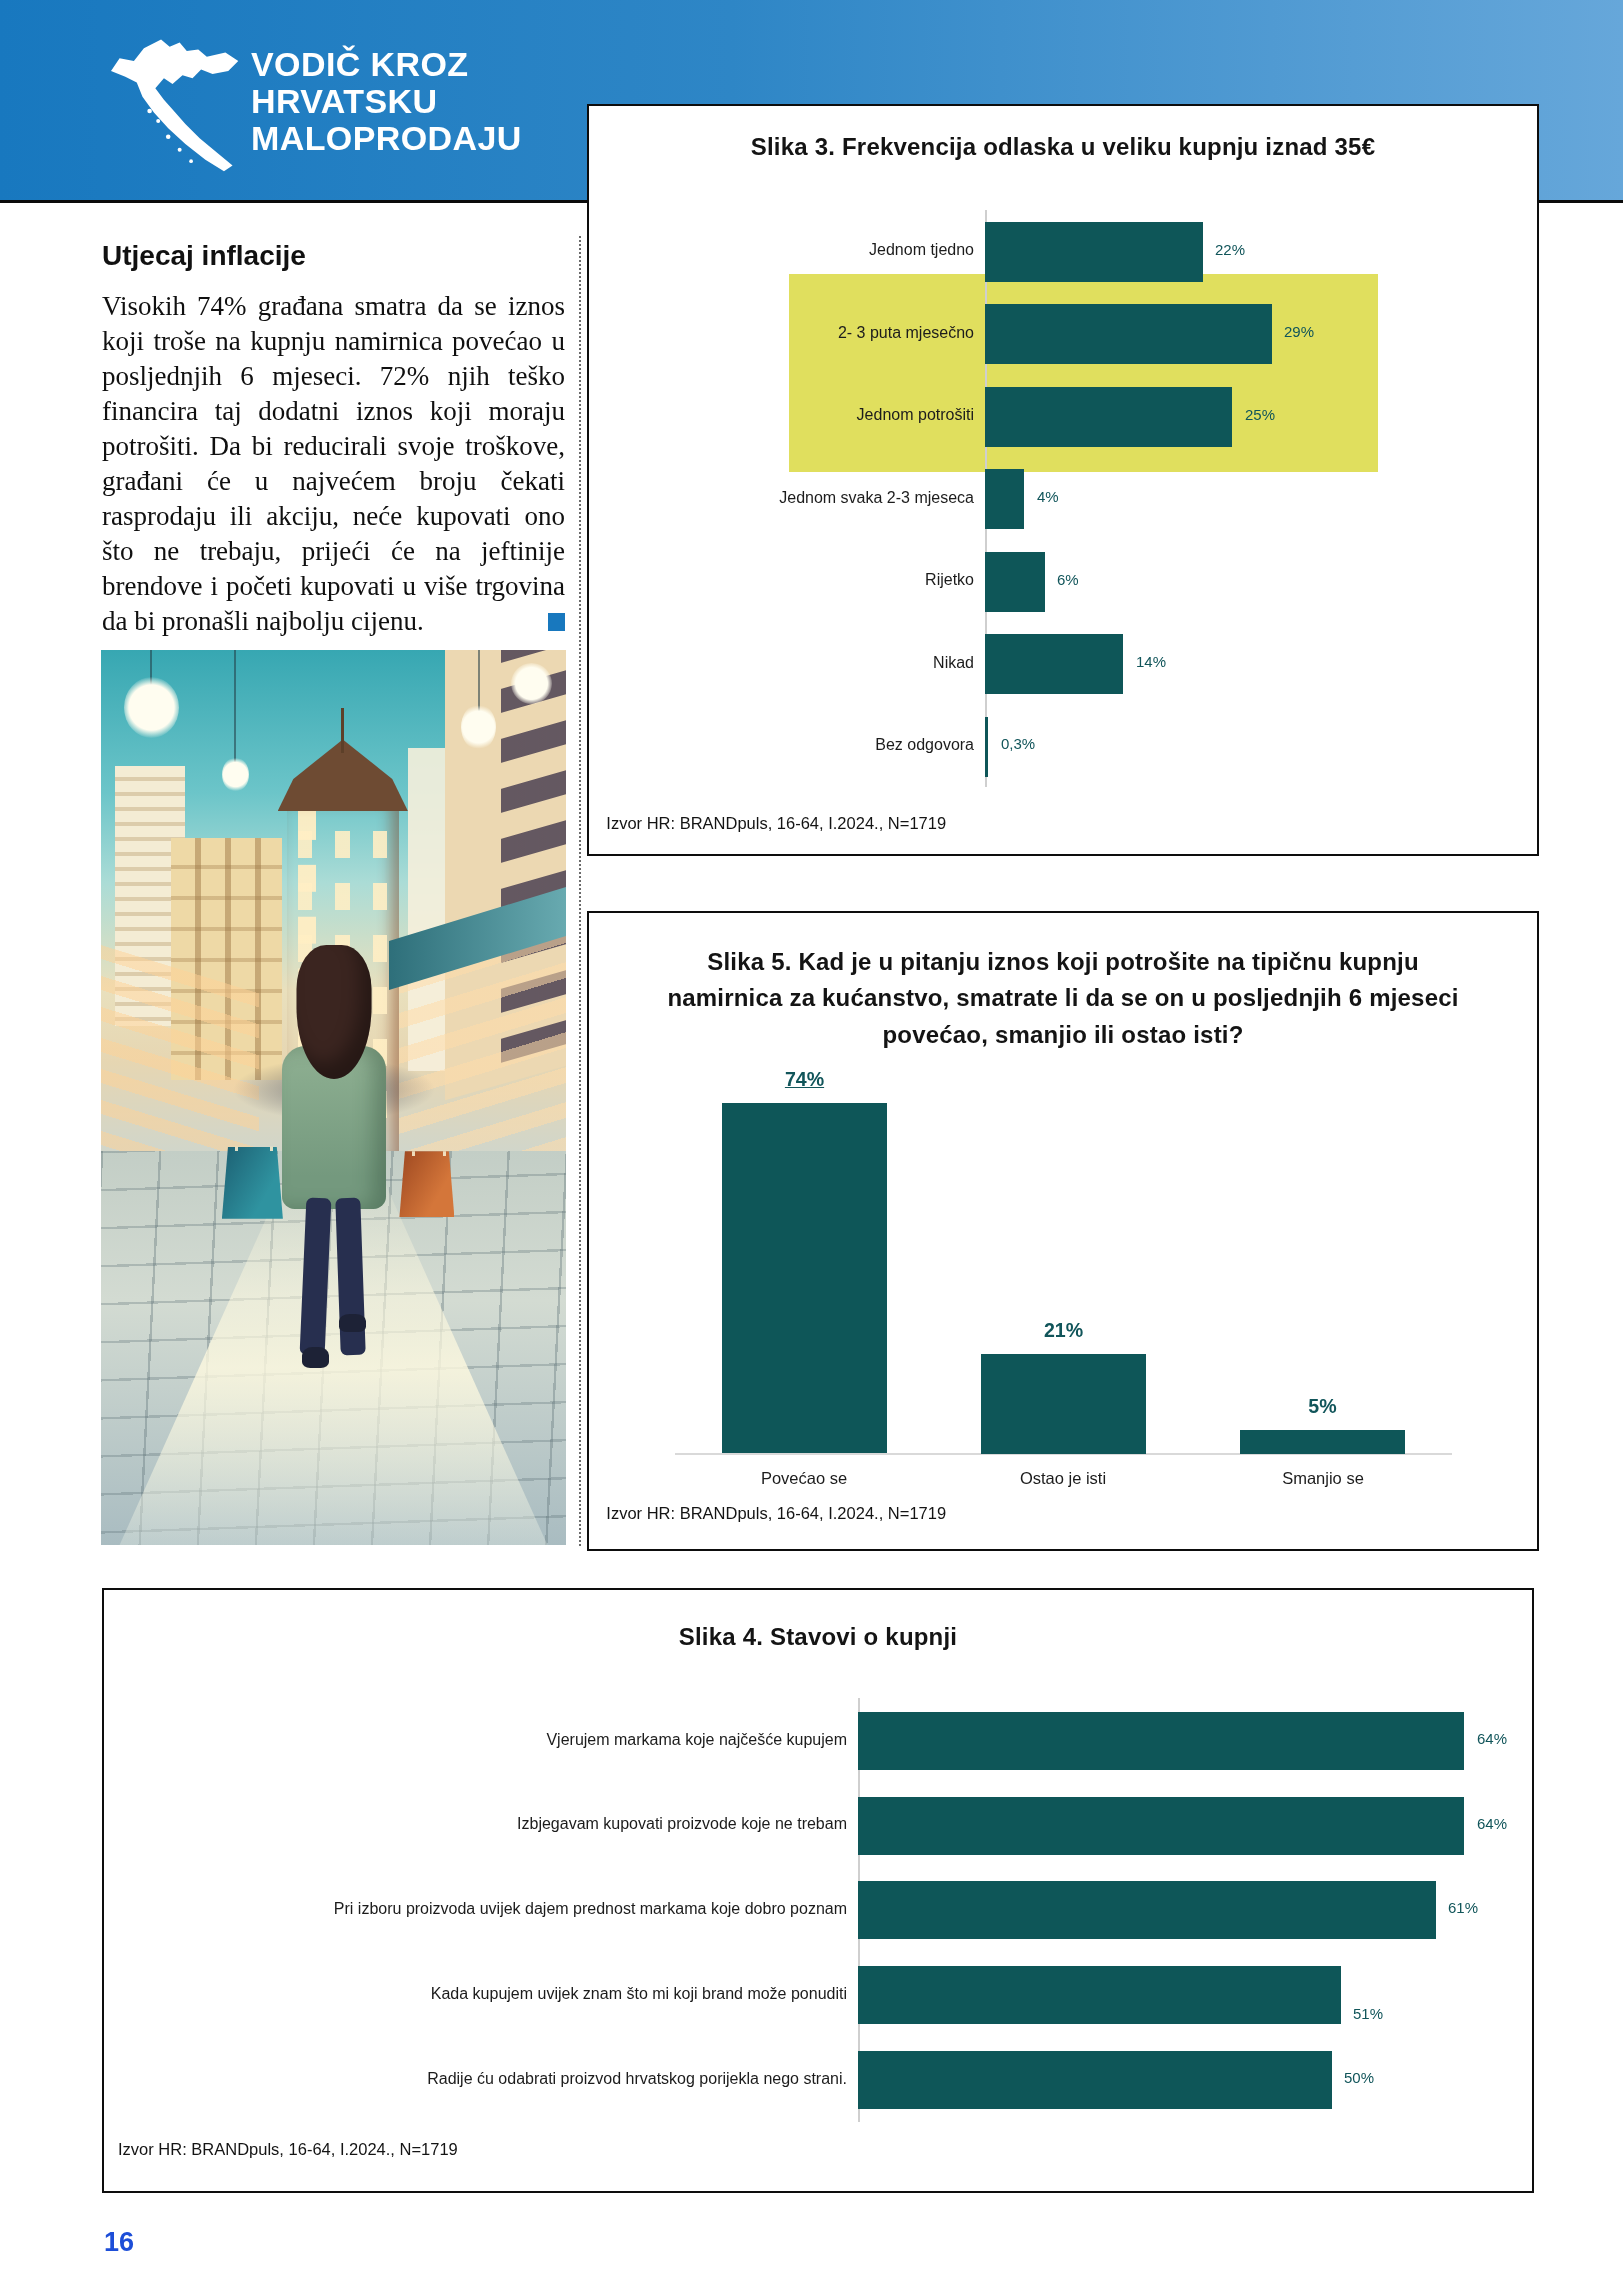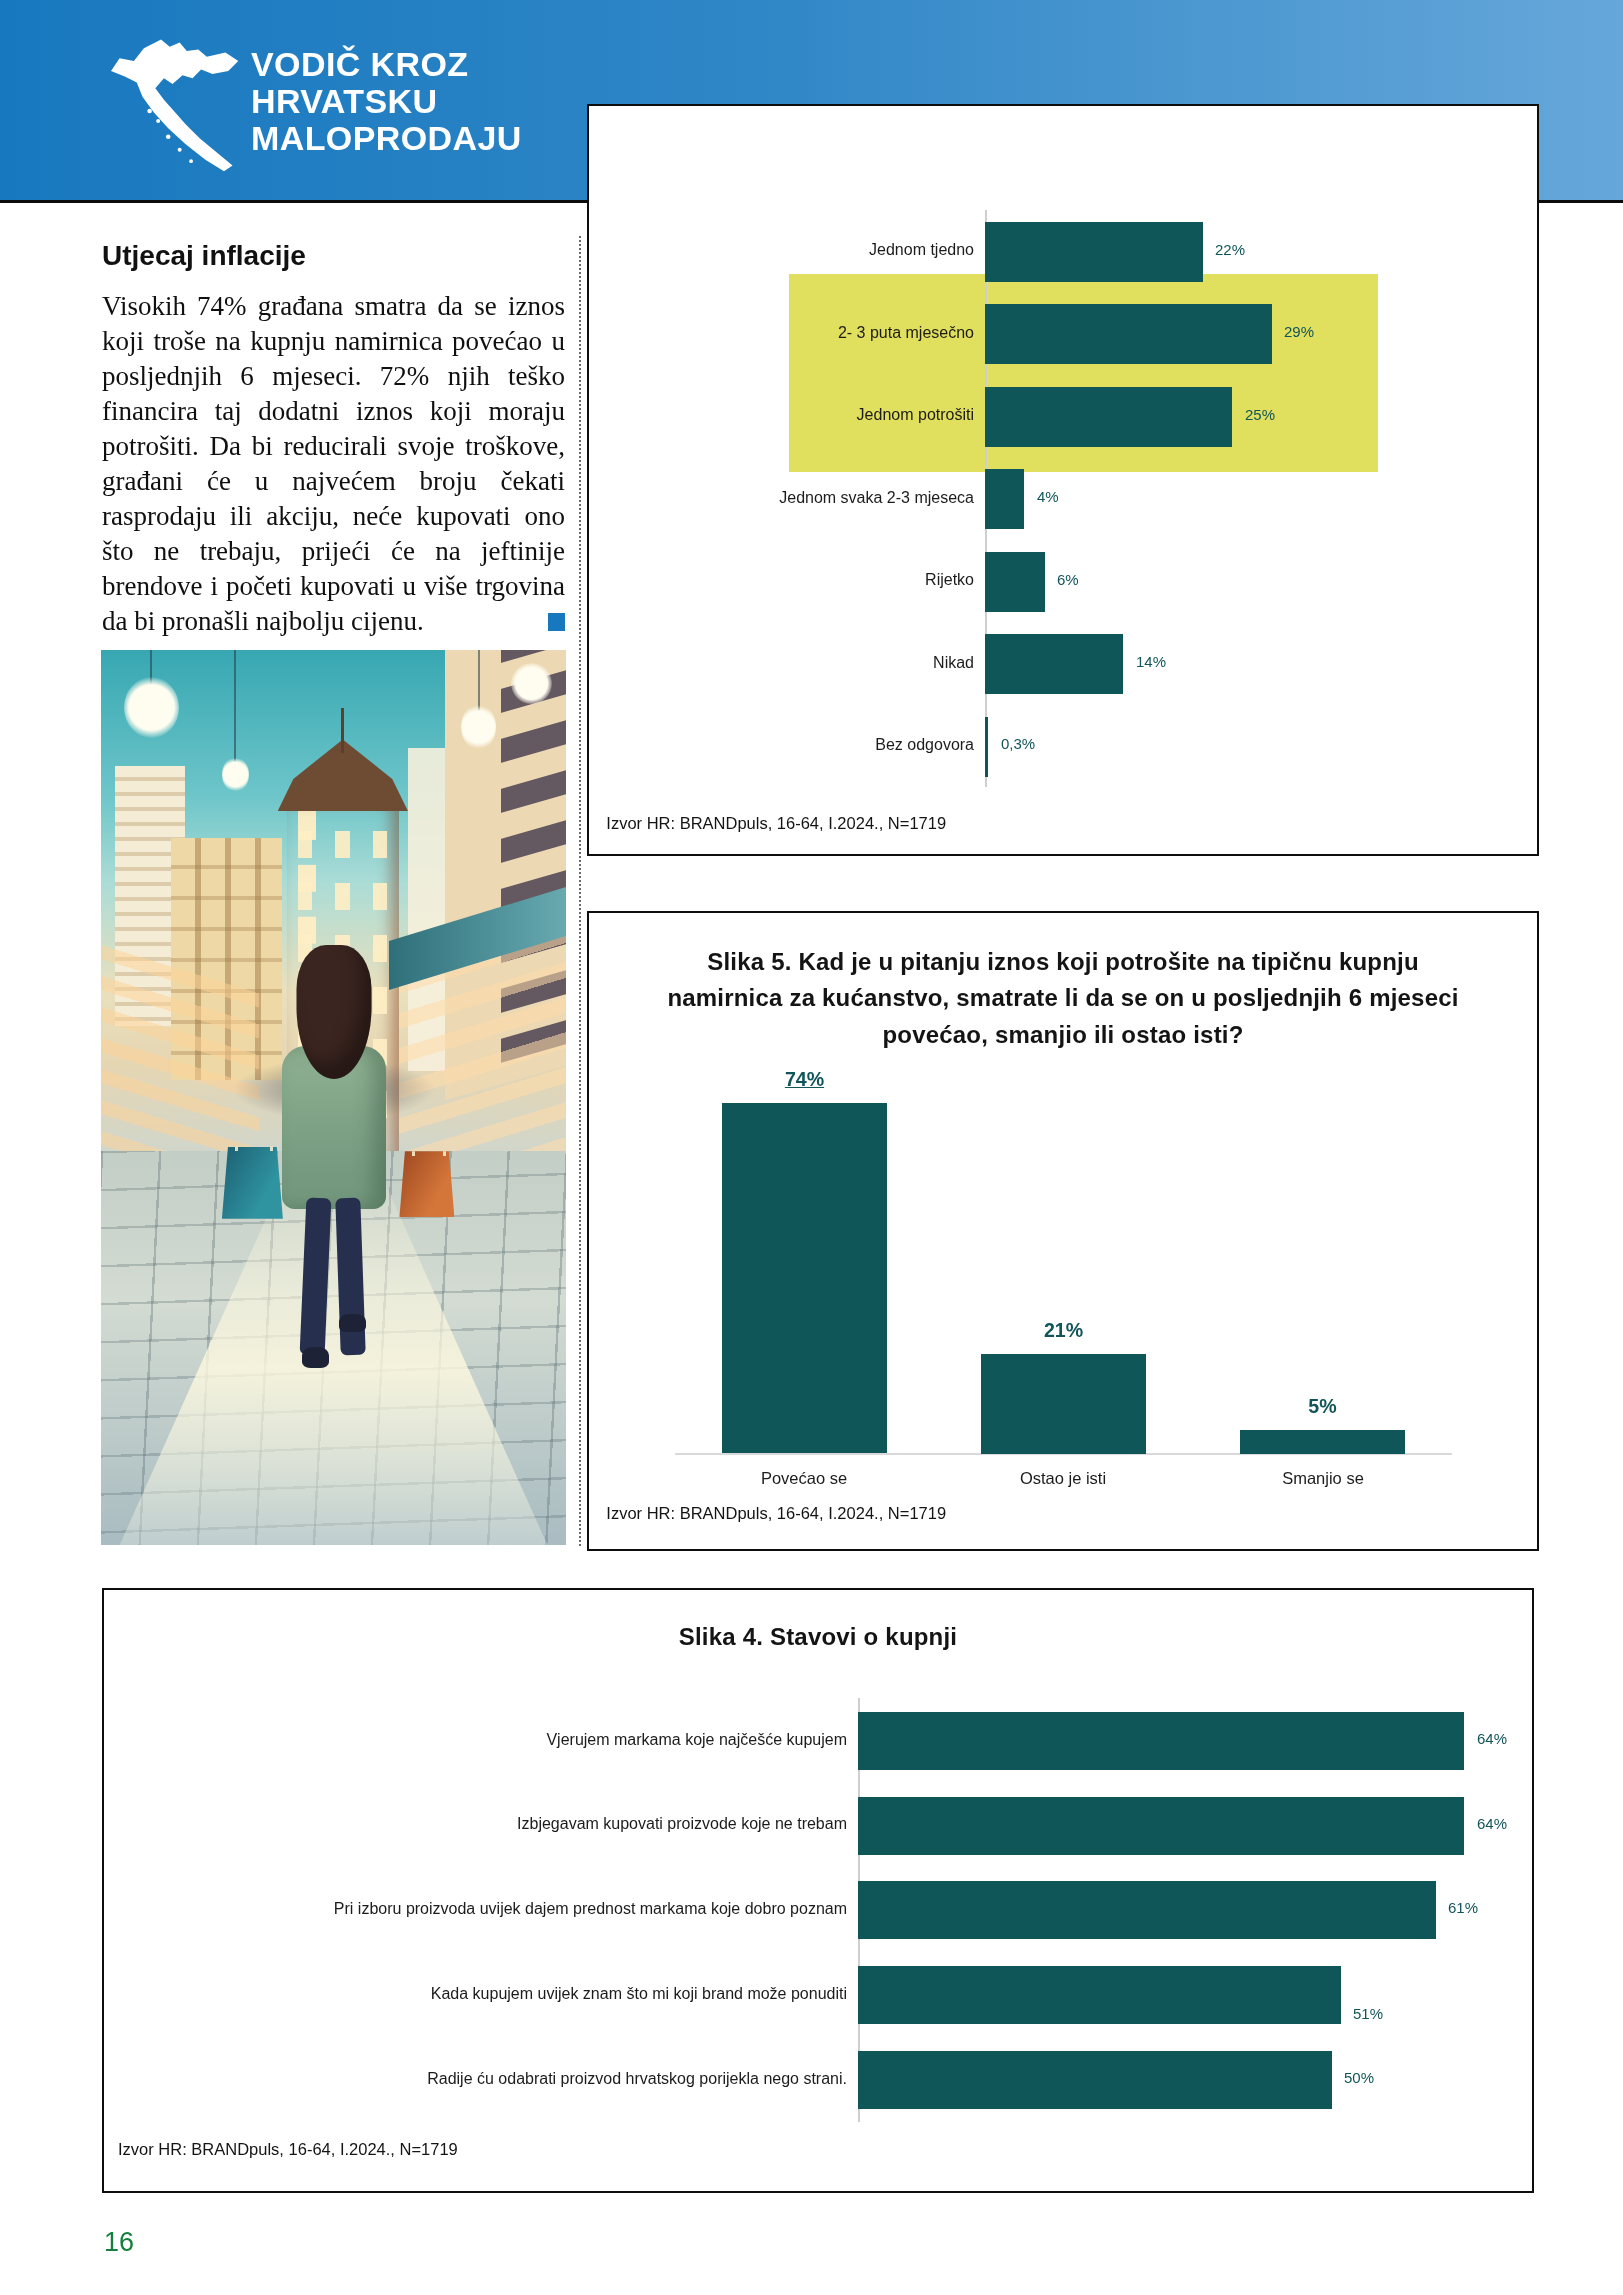--- a/index.html
+++ b/index.html
@@ -114,21 +114,21 @@
   .axis-v{position:absolute;width:1.6px;background:#cfcfcf;}
   .axis-h{position:absolute;height:1.6px;background:#d9d9d9;}
   .hl-band{position:absolute;z-index:0;}
   .rowlab{position:absolute;text-align:right;font-size:16px;color:#1c1c1c;z-index:1;}
   .hbar{position:absolute;z-index:1;}
   .hval{position:absolute;font-size:15px;font-weight:400;color:#11555a;z-index:1;}
   .vbar{position:absolute;z-index:1;}
   .vval{position:absolute;font-size:19.6px;font-weight:700;color:#11555a;text-align:center;z-index:1;}
   .vcat{position:absolute;font-size:16.5px;color:#1c1c1c;text-align:center;z-index:1;}
 
-  .page-number{position:absolute;left:104px;top:2227px;font-size:27px;font-weight:400;color:#15803d;}
+  .page-number{position:absolute;left:104px;top:2227px;font-size:27px;font-weight:700;color:#1d4ed8;}
 </style>
 </head>
 <body>
 
 <div class="page">
 
   <div class="header">
     <svg class="logo-map" viewBox="0 0 100 100">
       <path fill="#ffffff" d="M42 6 L48 11 L55 8 L60 14 L68 13 L74 18 L87 15 L96 21 L89 28 L78 30 L70 27 L64 33 L57 31 L50 37 L44 33 L38 40 L44 48 L51 56 L59 65 L69 75 L81 85 L92 94 L86 98 L73 90 L59 79 L47 68 L37 57 L29 46 L25 36 L17 32 L7 28 L13 19 L23 21 L30 12 Z"></path>
       <circle fill="#ffffff" cx="34" cy="56" r="1.6"></circle>
@@ -178,20 +178,21 @@
       <div class="leg leg-l"></div>
       <div class="leg leg-r"></div>
       <div class="shoe shoe-l"></div>
       <div class="shoe shoe-r"></div>
     </div>
     <div class="bag bag-teal"></div>
     <div class="bag bag-orange"></div>
   </div>
 
   <div class="figbox fig3">
+    <div class="fig-title">Slika 3. Frekvencija odlaska u veliku kupnju iznad 35€</div>
     <div class="chart" id="chart-fig3">
         <div class="hl-band" style="left: 200px; width: 589px; top: 168px; height: 198px; background: rgb(224, 223, 94);"></div>
         <div class="axis-v" style="left: 396px; top: 104px; height: 577px;"></div>
         <div class="rowlab" style="left: 0px; width: 385px; top: 135px;">Jednom tjedno</div>
         <div class="hbar" style="left: 396px; top: 116px; width: 218px; height: 60px; background: rgb(14, 86, 88);"></div>
         <div class="hval" style="left: 626px; top: 135px;">22%</div>
         <div class="rowlab" style="left: 0px; width: 385px; top: 218px;">2- 3 puta mjesečno</div>
         <div class="hbar" style="left: 396px; top: 198px; width: 287px; height: 60px; background: rgb(14, 86, 88);"></div>
         <div class="hval" style="left: 695px; top: 217px;">29%</div>
         <div class="rowlab" style="left: 0px; width: 385px; top: 300px;">Jednom potrošiti</div>

